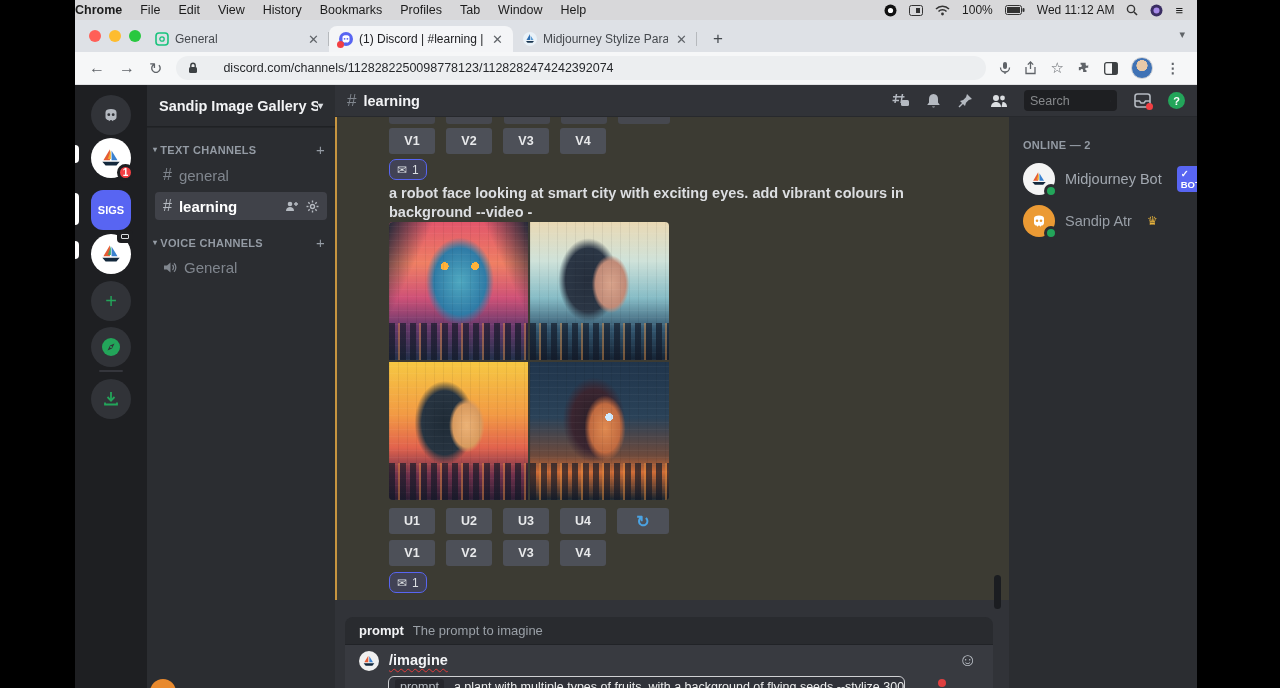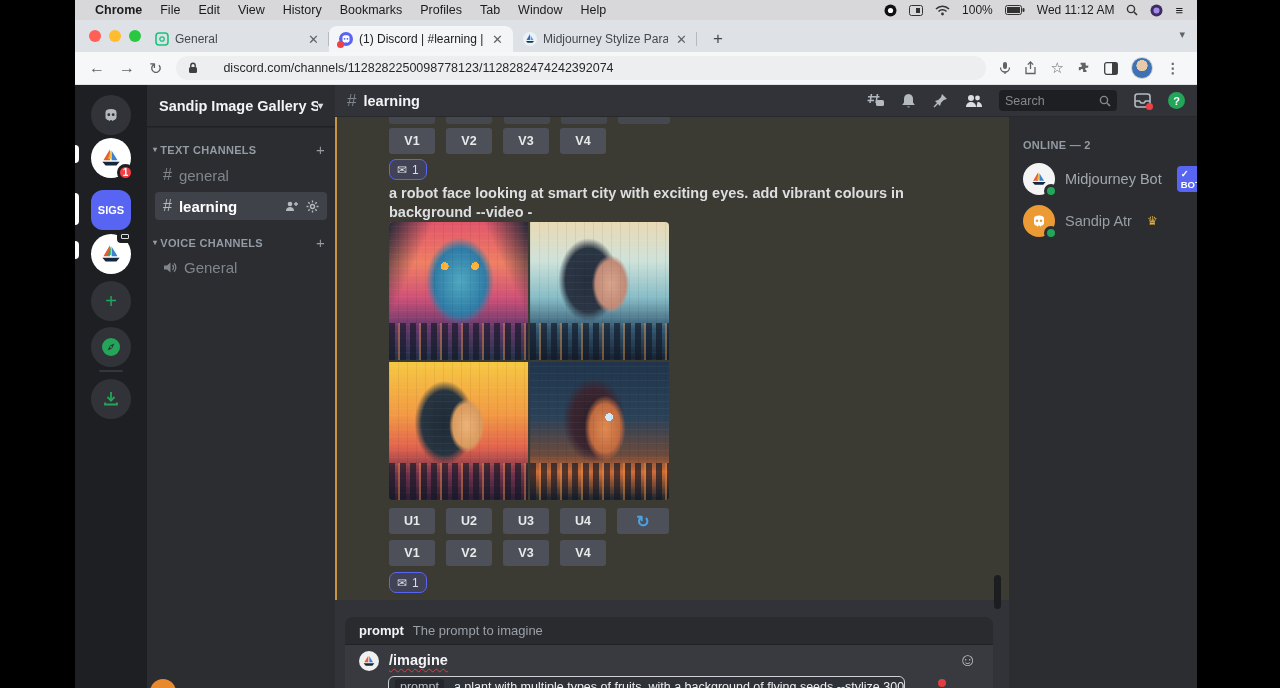--- a/index.html
+++ b/index.html
@@ -1,20 +1,20 @@
 <!DOCTYPE html>
 <html><head>
 <meta charset="utf-8">
 <style>
   * { margin:0; padding:0; box-sizing:border-box; }
   html,body { width:1280px; height:688px; overflow:hidden; background:#000; font-family:"Liberation Sans", sans-serif; }
   #screen { position:absolute; left:75px; top:0; width:1122px; height:688px; background:#313338; overflow:hidden; }
 
   
-  #menubar { position:absolute; left:0; top:0; width:100%; height:20px; background:#d8d8da; display:flex; align-items:center; font-size:12.5px; color:#1b1b1b; padding-left:20px; }
+  #menubar { position:absolute; left:0; top:0; width:100%; height:20px; background:#d8d8da; display:flex; align-items:center; font-size:12.5px; color:#1b1b1b; padding-left:0; }
   #menubar .app { font-weight:bold; margin-right:18px; }
   #menubar .mitem { margin-right:18px; }
   #menubar .spacer { flex:1; }
   #menubar .stat { display:flex; align-items:center; gap:12px; padding-right:14px; font-size:12px; }
   .mb-ico { display:inline-flex; align-items:center; }
 
   
   #tabstrip { position:absolute; left:0; top:20px; width:100%; height:32px; background:#dee1e6; display:flex; align-items:flex-end; }
   .winctl { position:absolute; left:14px; top:10px; display:flex; gap:8px; }
   .winctl span { width:12px; height:12px; border-radius:50%; display:block; }
@@ -58,21 +58,21 @@
   .chan.active { background:#404249; color:#fff; font-weight:bold; }
   .chan.active .hash { color:#b5bac1; font-weight:normal; }
   .chan .cicons { margin-left:auto; display:flex; gap:7px; align-items:center; color:#b5bac1; }
   #userpanel-avatar { position:absolute; left:3px; top:594px; width:26px; height:26px; border-radius:50%; background:#e8892d; }
 
   #mainheader { position:absolute; left:260px; top:0; width:862px; height:32px; background:#313338; border-bottom:1px solid #27292d; display:flex; align-items:center; padding:0 12px; }
   #mainheader .hash { color:#80868e; font-size:17px; margin-right:7px; }
   #mainheader .chname { color:#f2f3f5; font-weight:bold; font-size:14.5px; }
   #mainheader .hspacer { flex:1; }
   .hico { margin-left:17px; color:#b5bac1; display:inline-flex; position:relative; }
-  #searchbox { margin-left:16px; width:118px; height:21px; background:#1e1f22; border-radius:4px; display:flex; align-items:center; padding:0 6px; }
+  #searchbox { margin-left:16px; width:93px; height:21px; background:#1e1f22; border-radius:4px; display:flex; align-items:center; padding:0 6px; }
   #searchbox input { flex:1; background:transparent; border:none; outline:none; color:#dbdee1; font-size:12.5px; width:80px; }
   #searchbox input::placeholder { color:#87898c; }
   .reddot { position:absolute; right:-2px; bottom:-2px; width:7px; height:7px; background:#f23f43; border-radius:50%; }
   #helpico { width:17px; height:17px; border-radius:50%; background:#23a55a; color:#fff; font-size:11px; font-weight:bold; display:flex; align-items:center; justify-content:center; }
 
   
   #chat { position:absolute; left:260px; top:32px; width:674px; height:500px; background:#313338; overflow:hidden; }
   #mention-block { position:absolute; left:0; top:0; width:762px; height:483px; background:#3c3b33; border-left:2px solid #c79540; }
   .btnrow { position:absolute; display:flex; gap:11px; }
   .mjbtn { width:46px; height:26px; background:#4d5058; border-radius:3px; color:#e8e9eb; font-size:12.5px; font-weight:bold; display:flex; align-items:center; justify-content:center; }

